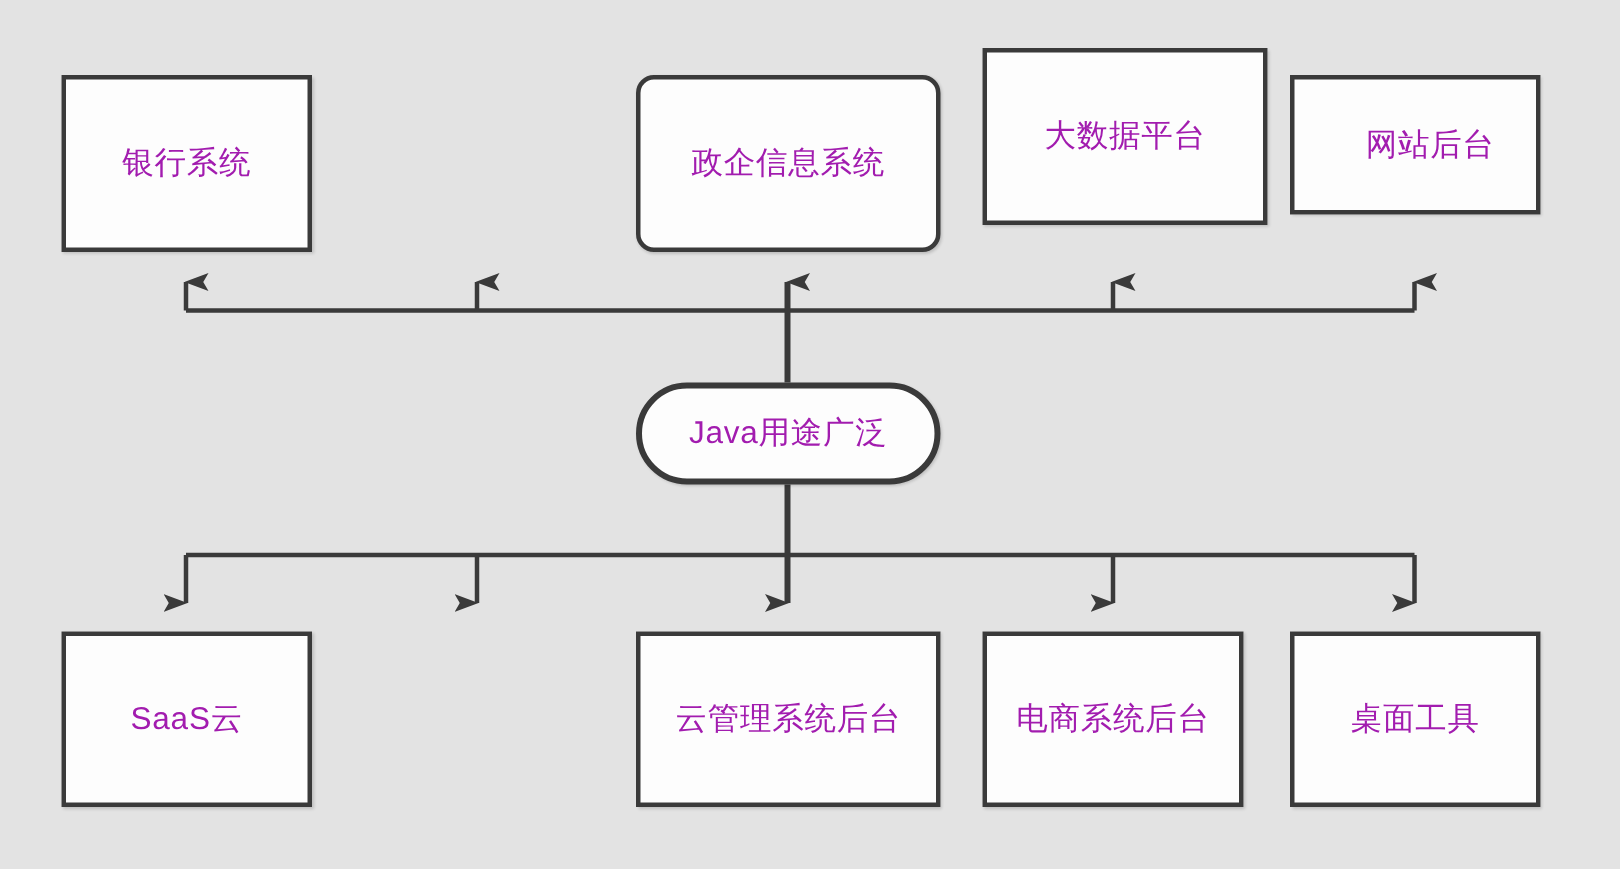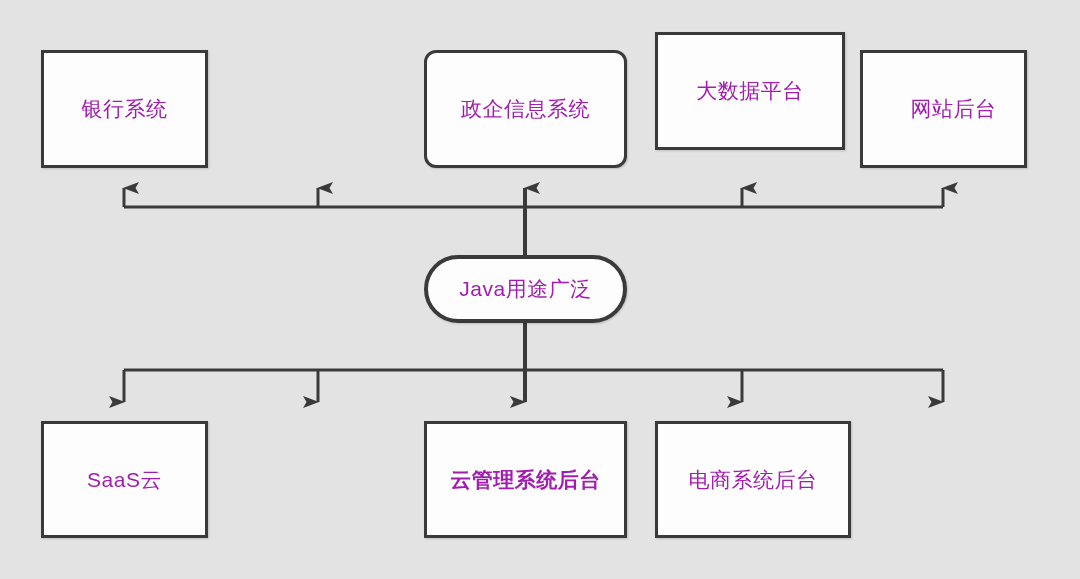--- a/index.html
+++ b/index.html
@@ -91,31 +91,34 @@
 
   <div class="node" style="left: 41px; top: 50px; width: 167px; height: 118px; background: rgb(253, 253, 253); border-color: rgb(58, 58, 58);">
     <span class="node-label">银行系统</span>
   </div>
   <div class="node" style="left: 424px; top: 50px; width: 203px; height: 118px; background: rgb(253, 253, 253); border-color: rgb(58, 58, 58); border-radius: 12px;">
     <span class="node-label">政企信息系统</span>
   </div>
   <div class="node" style="left: 655px; top: 32px; width: 190px; height: 118px; background: rgb(253, 253, 253); border-color: rgb(58, 58, 58);">
     <span class="node-label">大数据平台</span>
   </div>
-  <div class="node" style="left: 860px; top: 50px; width: 167px; height: 118px; background: rgb(253, 253, 253); border-color: rgb(58, 58, 58); padding-left: 20px;">
+  <div class="node" style="left: 860px; top: 50px; width: 167px; height: 93px; background: rgb(253, 253, 253); border-color: rgb(58, 58, 58); padding-left: 20px;">
     <span class="node-label">网站后台</span>
   </div>
 
   <div class="node center" style="left: 424px; top: 255px; width: 203px; height: 68px; background: rgb(253, 253, 253); border-color: rgb(58, 58, 58);">
     <span class="node-label">Java用途广泛</span>
   </div>
 
   <div class="node" style="left: 41px; top: 421px; width: 167px; height: 117px; background: rgb(253, 253, 253); border-color: rgb(58, 58, 58);">
     <span class="node-label">SaaS云</span>
   </div>
-  <div class="node" style="left: 424px; top: 421px; width: 203px; height: 117px; background: rgb(253, 253, 253); border-color: rgb(58, 58, 58); font-weight: bold;">
+  <div class="node" style="left: 424px; top: 421px; width: 203px; height: 117px; background: rgb(253, 253, 253); border-color: rgb(58, 58, 58);">
     <span class="node-label">云管理系统后台</span>
   </div>
-  <div class="node" style="left: 655px; top: 421px; width: 196px; height: 117px; background: rgb(253, 253, 253); border-color: rgb(58, 58, 58);">
+  <div class="node" style="left: 655px; top: 421px; width: 174px; height: 117px; background: rgb(253, 253, 253); border-color: rgb(58, 58, 58);">
     <span class="node-label">电商系统后台</span>
+  </div>
+  <div class="node" style="left: 860px; top: 421px; width: 167px; height: 117px; background: rgb(253, 253, 253); border-color: rgb(58, 58, 58);">
+    <span class="node-label">桌面工具</span>
   </div>
 
 </div>
 
 </body></html>

